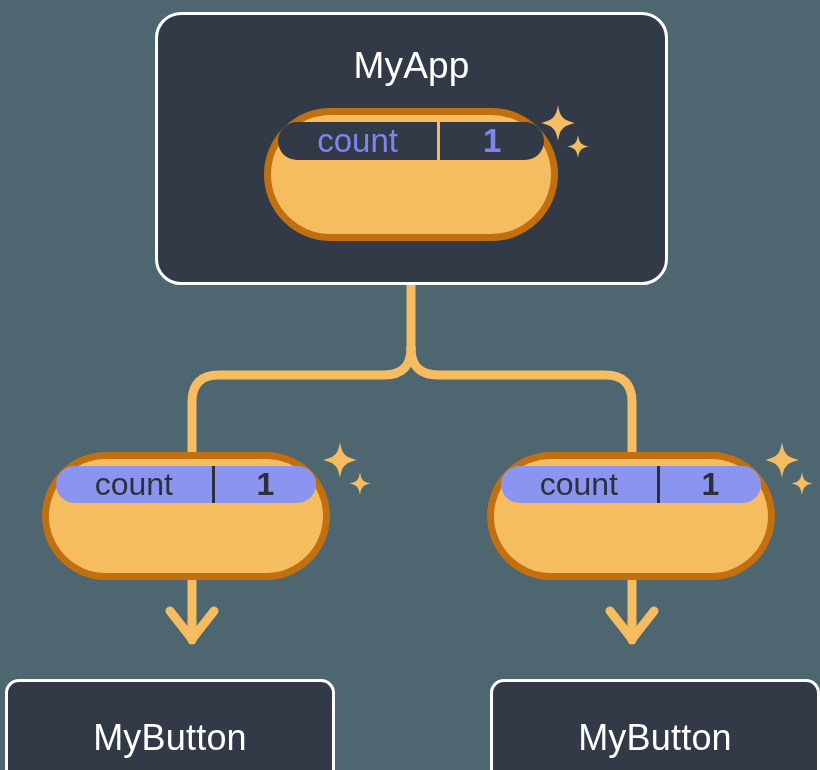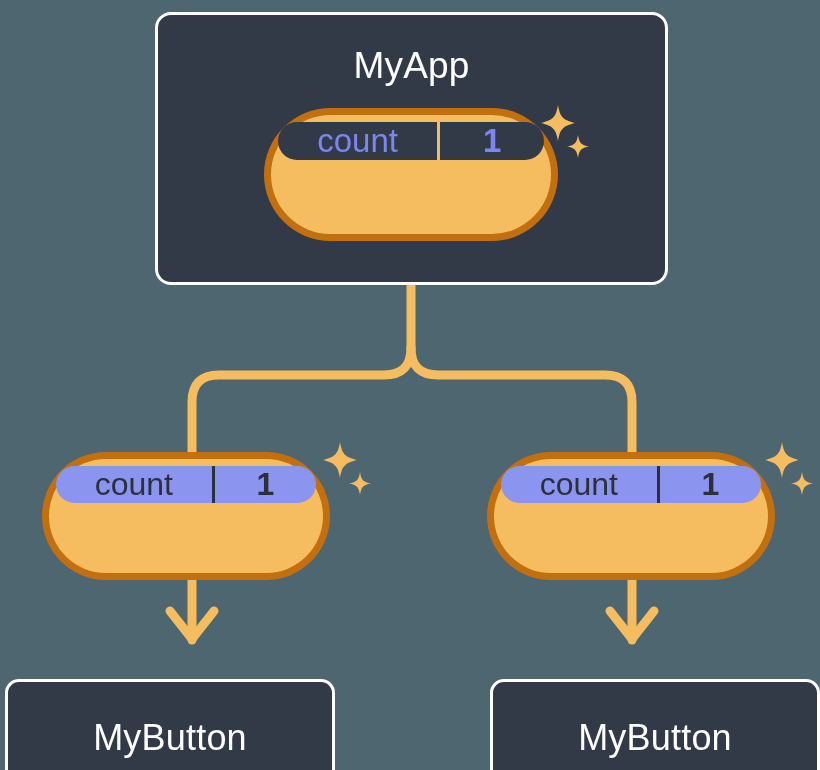--- a/index.html
+++ b/index.html
@@ -39,21 +39,21 @@
     font-weight: 400;
     text-align: center;
     letter-spacing: 0.2px;
     line-height: 1;
   }
   #card-myapp {
     left: 155px;
     top: 12px;
     width: 513px;
     height: 273px;
-    border-radius: 16px;
+    border-radius: 26px;
   }
   #card-myapp .card-title {
     margin-top: 32px;
   }
   .btn-card {
     width: 330px;
     height: 118px;
     top: 679px;
     border-radius: 14px;
     display: flex;

